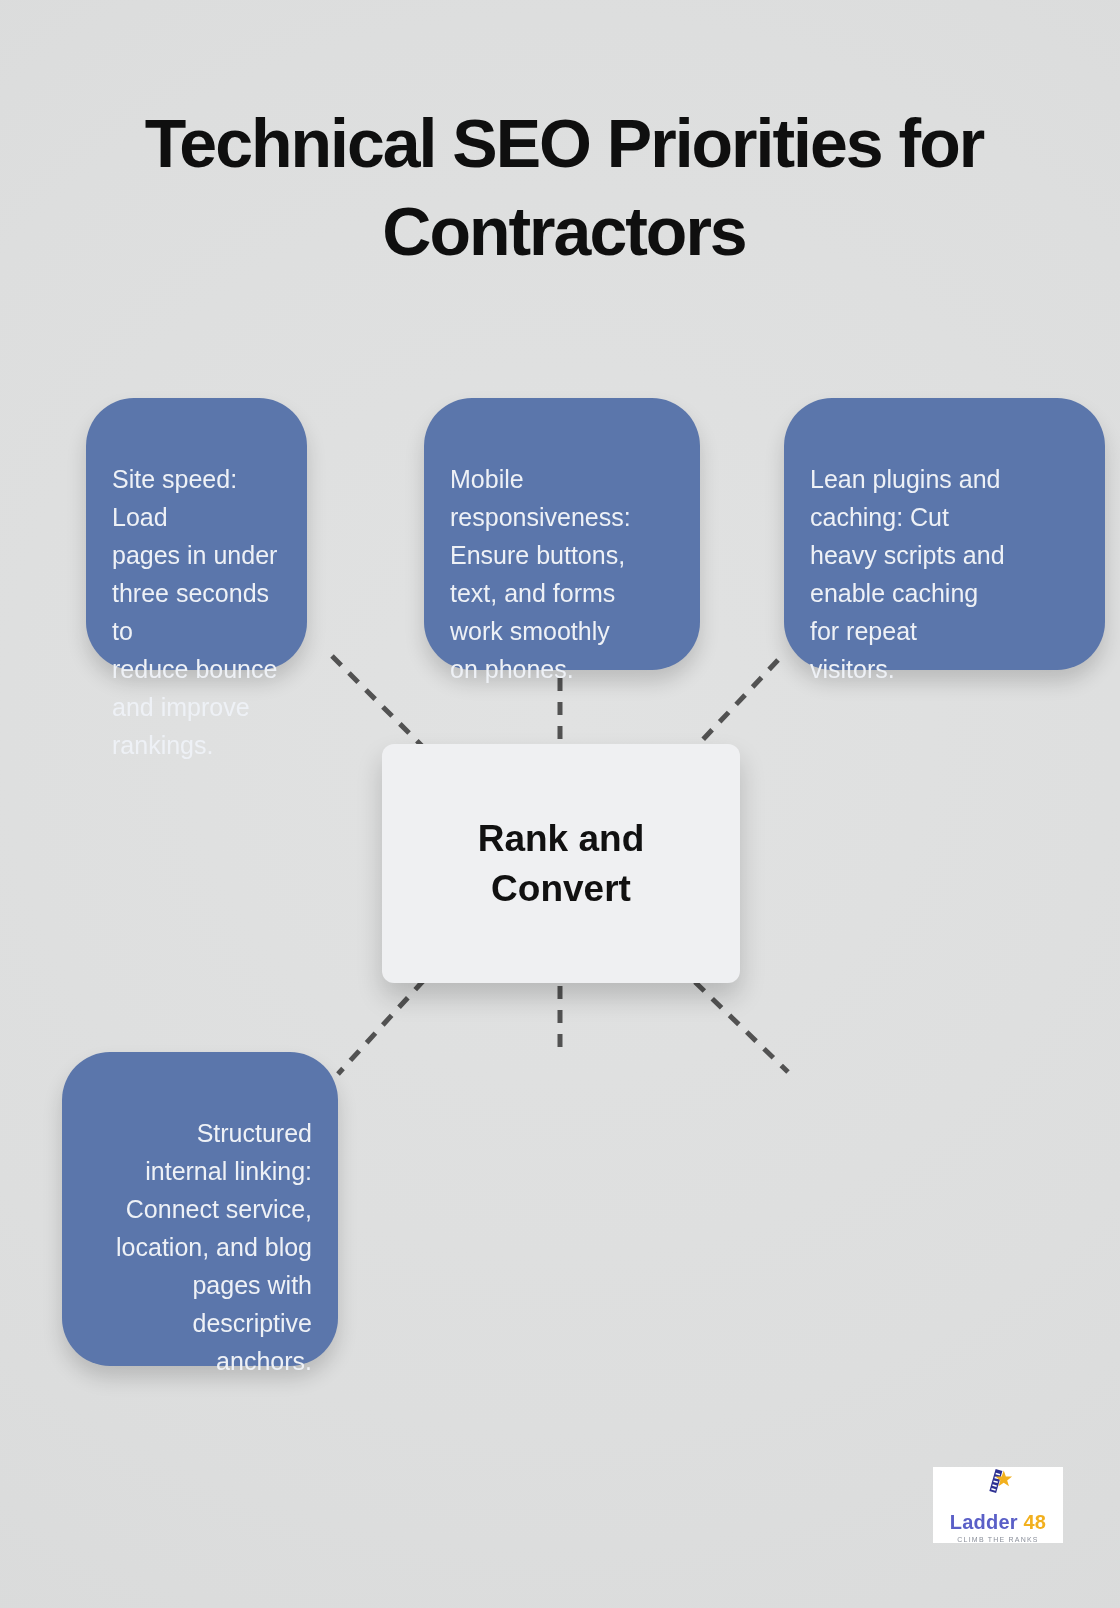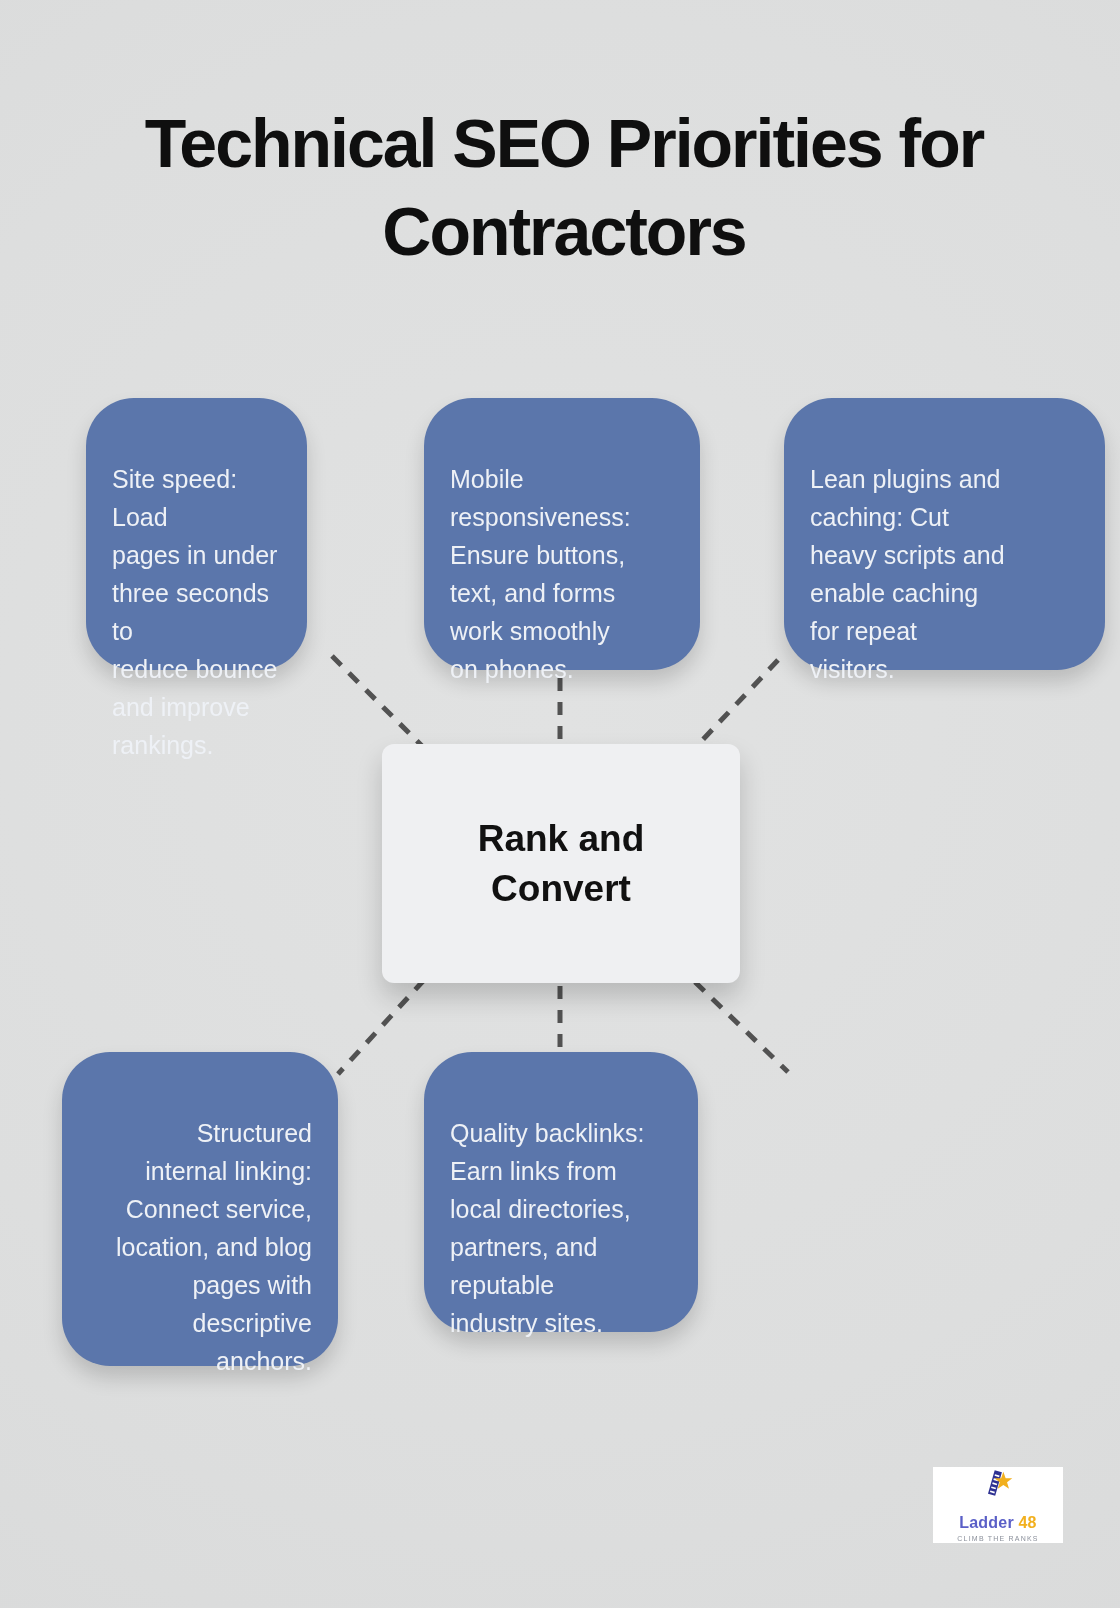--- a/index.html
+++ b/index.html
@@ -89,21 +89,21 @@
     height: 76px;
     background: #ffffff;
     display: flex;
     flex-direction: column;
     align-items: center;
     justify-content: center;
     gap: 1px;
   }
   .logo-icon { height: 30px; }
   .logo-name {
-    font-size: 16px;
+    font-size: 20px;
     font-weight: 700;
     letter-spacing: 0.2px;
     line-height: 1;
     margin-top: 16px;
   }
   .logo-name .part1 { color: #5a5fc7; }
   .logo-name .part2 { color: #f2b01e; }
   .logo-tagline {
     font-size: 7px;
     letter-spacing: 1.2px;
@@ -164,28 +164,20 @@
   <div class="node-box box-4">
     <span>Structured
 internal linking:
 Connect service,
 location, and blog
 pages with
 descriptive
 anchors.</span>
   </div>
 
-  <div class="node-box box-5">
-    <span>Quality backlinks:
-Earn links from
-local directories,
-partners, and
-reputable
-industry sites.</span>
-  </div>
 
 
   <div class="logo-card">
     <svg class="logo-icon" viewBox="0 0 40 32" xmlns="http://www.w3.org/2000/svg">
       <g transform="rotate(16 17 16)">
         <rect x="13" y="3" width="8" height="26" fill="#2e3192"></rect>
         <rect x="14.5" y="7" width="5" height="1.8" fill="#ffffff"></rect>
         <rect x="14.5" y="11.5" width="5" height="1.8" fill="#ffffff"></rect>
         <rect x="14.5" y="16" width="5" height="1.8" fill="#ffffff"></rect>
         <rect x="14.5" y="20.5" width="5" height="1.8" fill="#ffffff"></rect>

